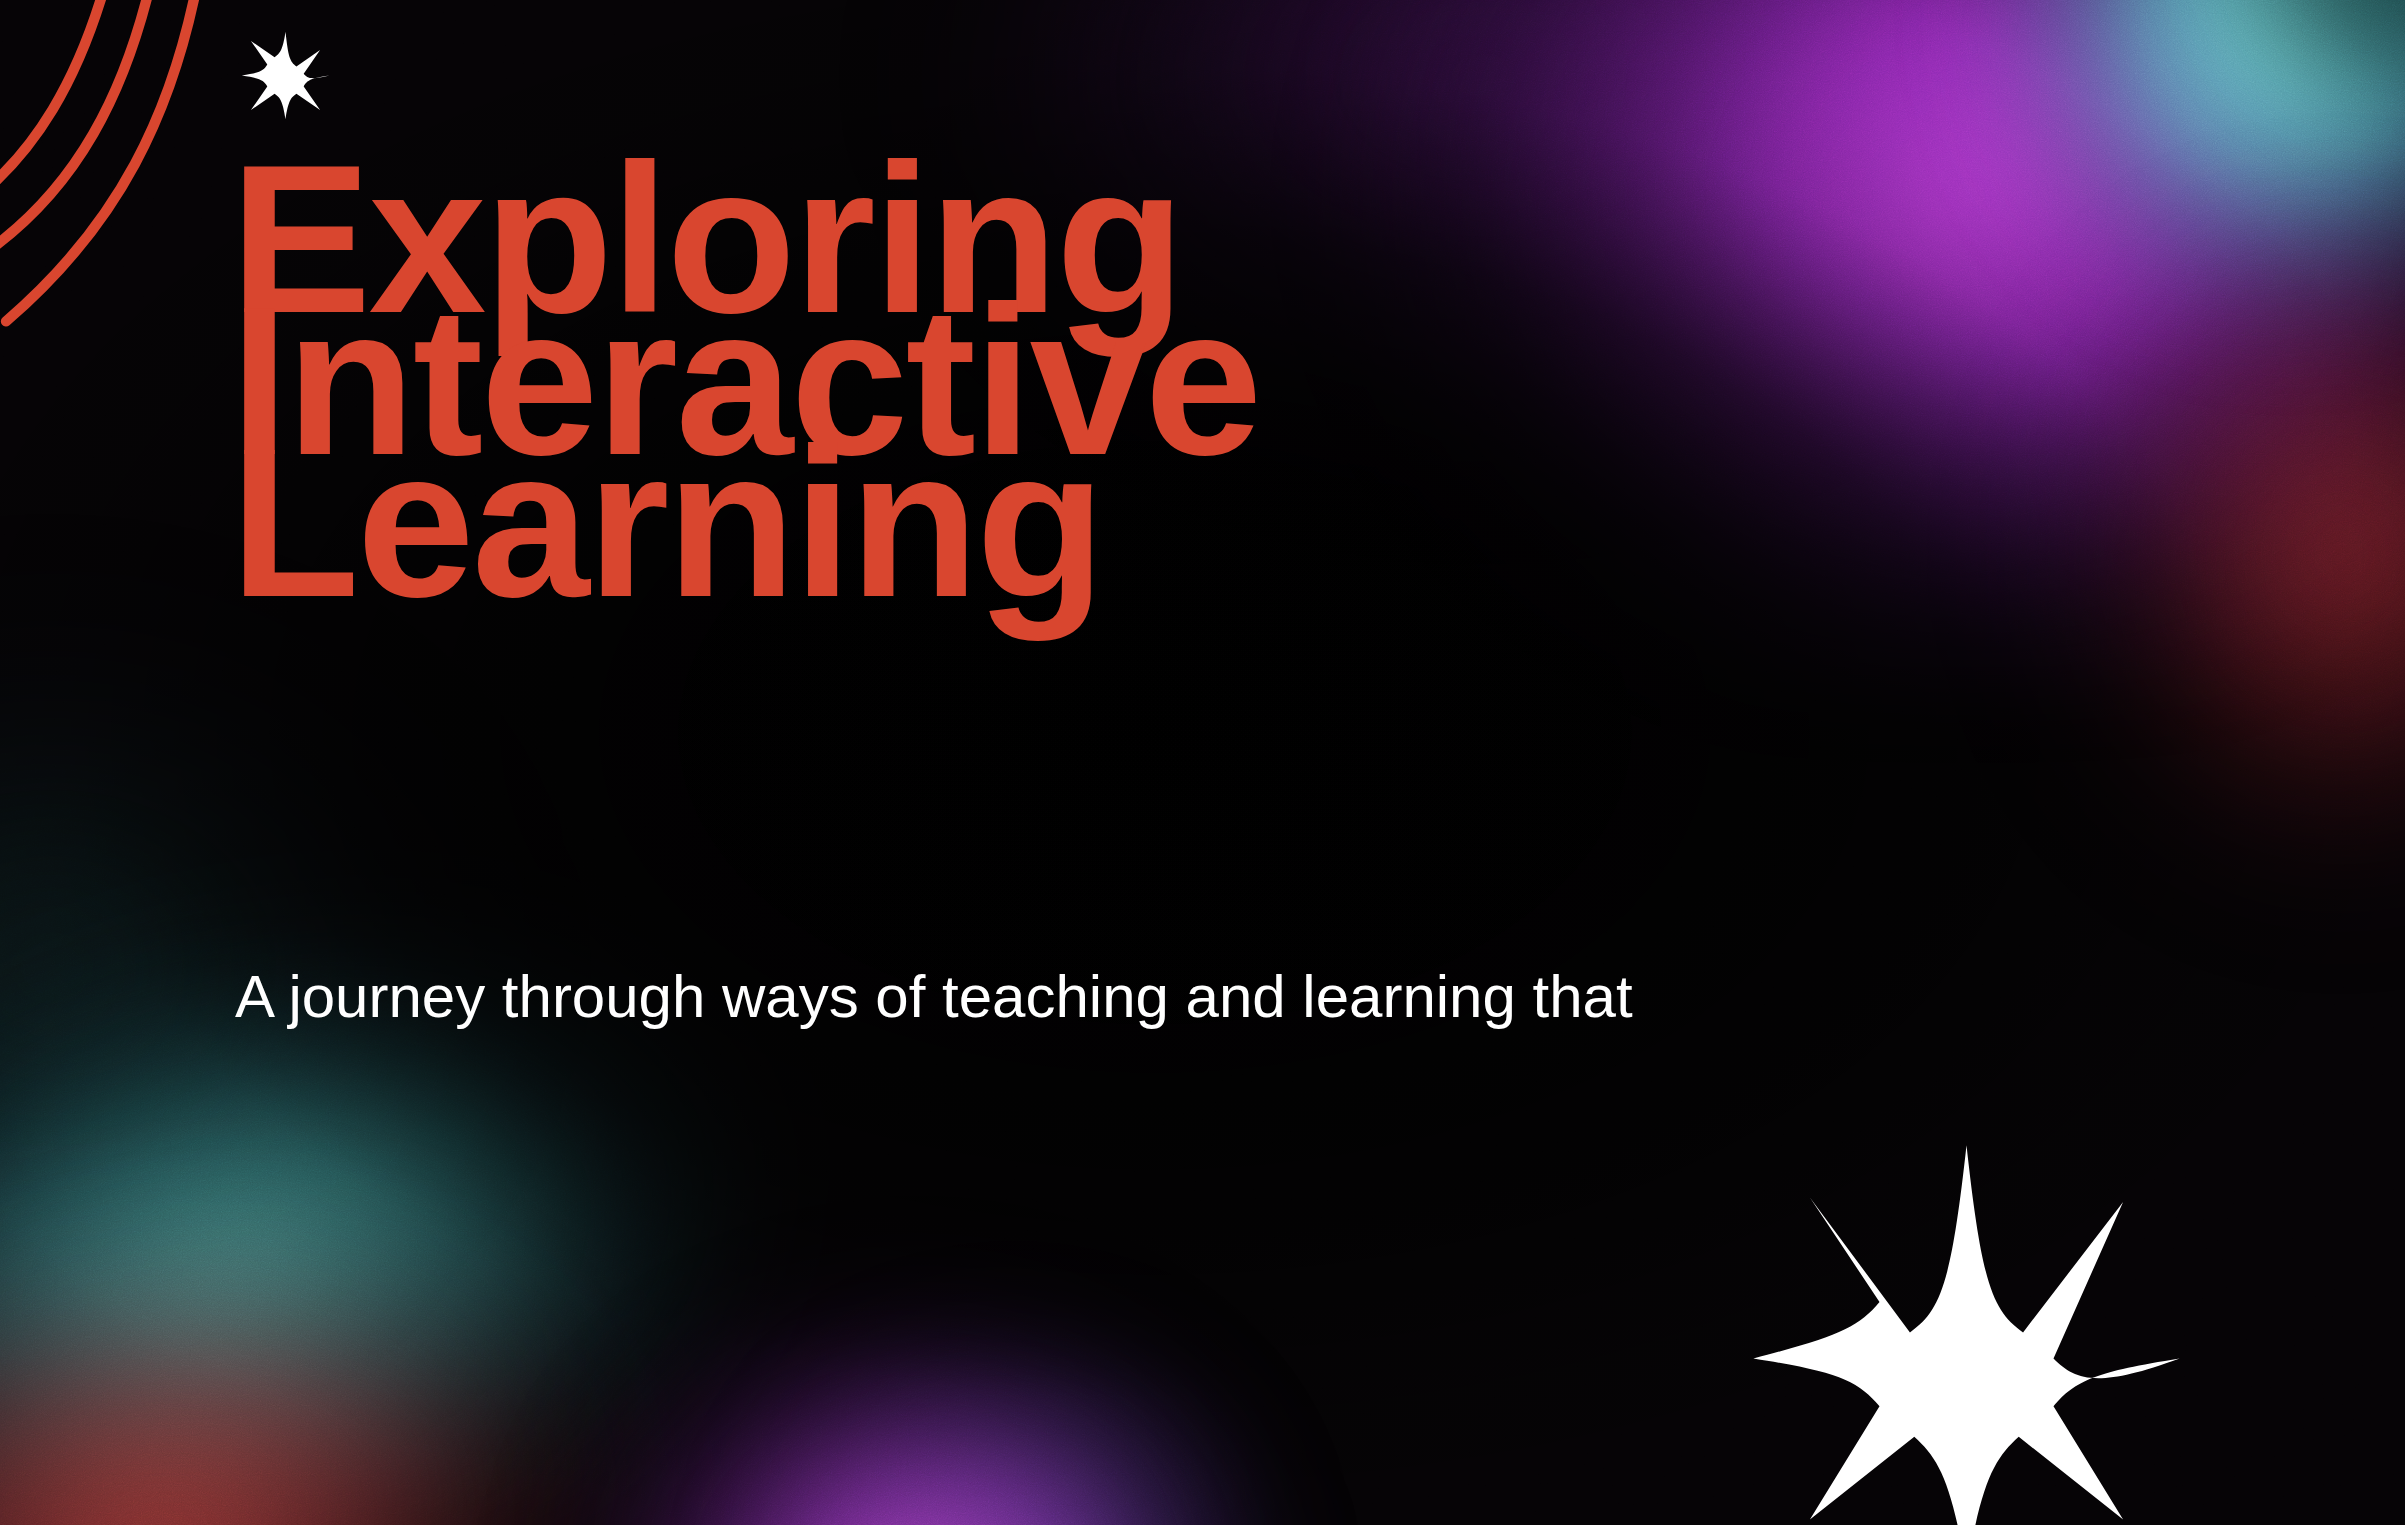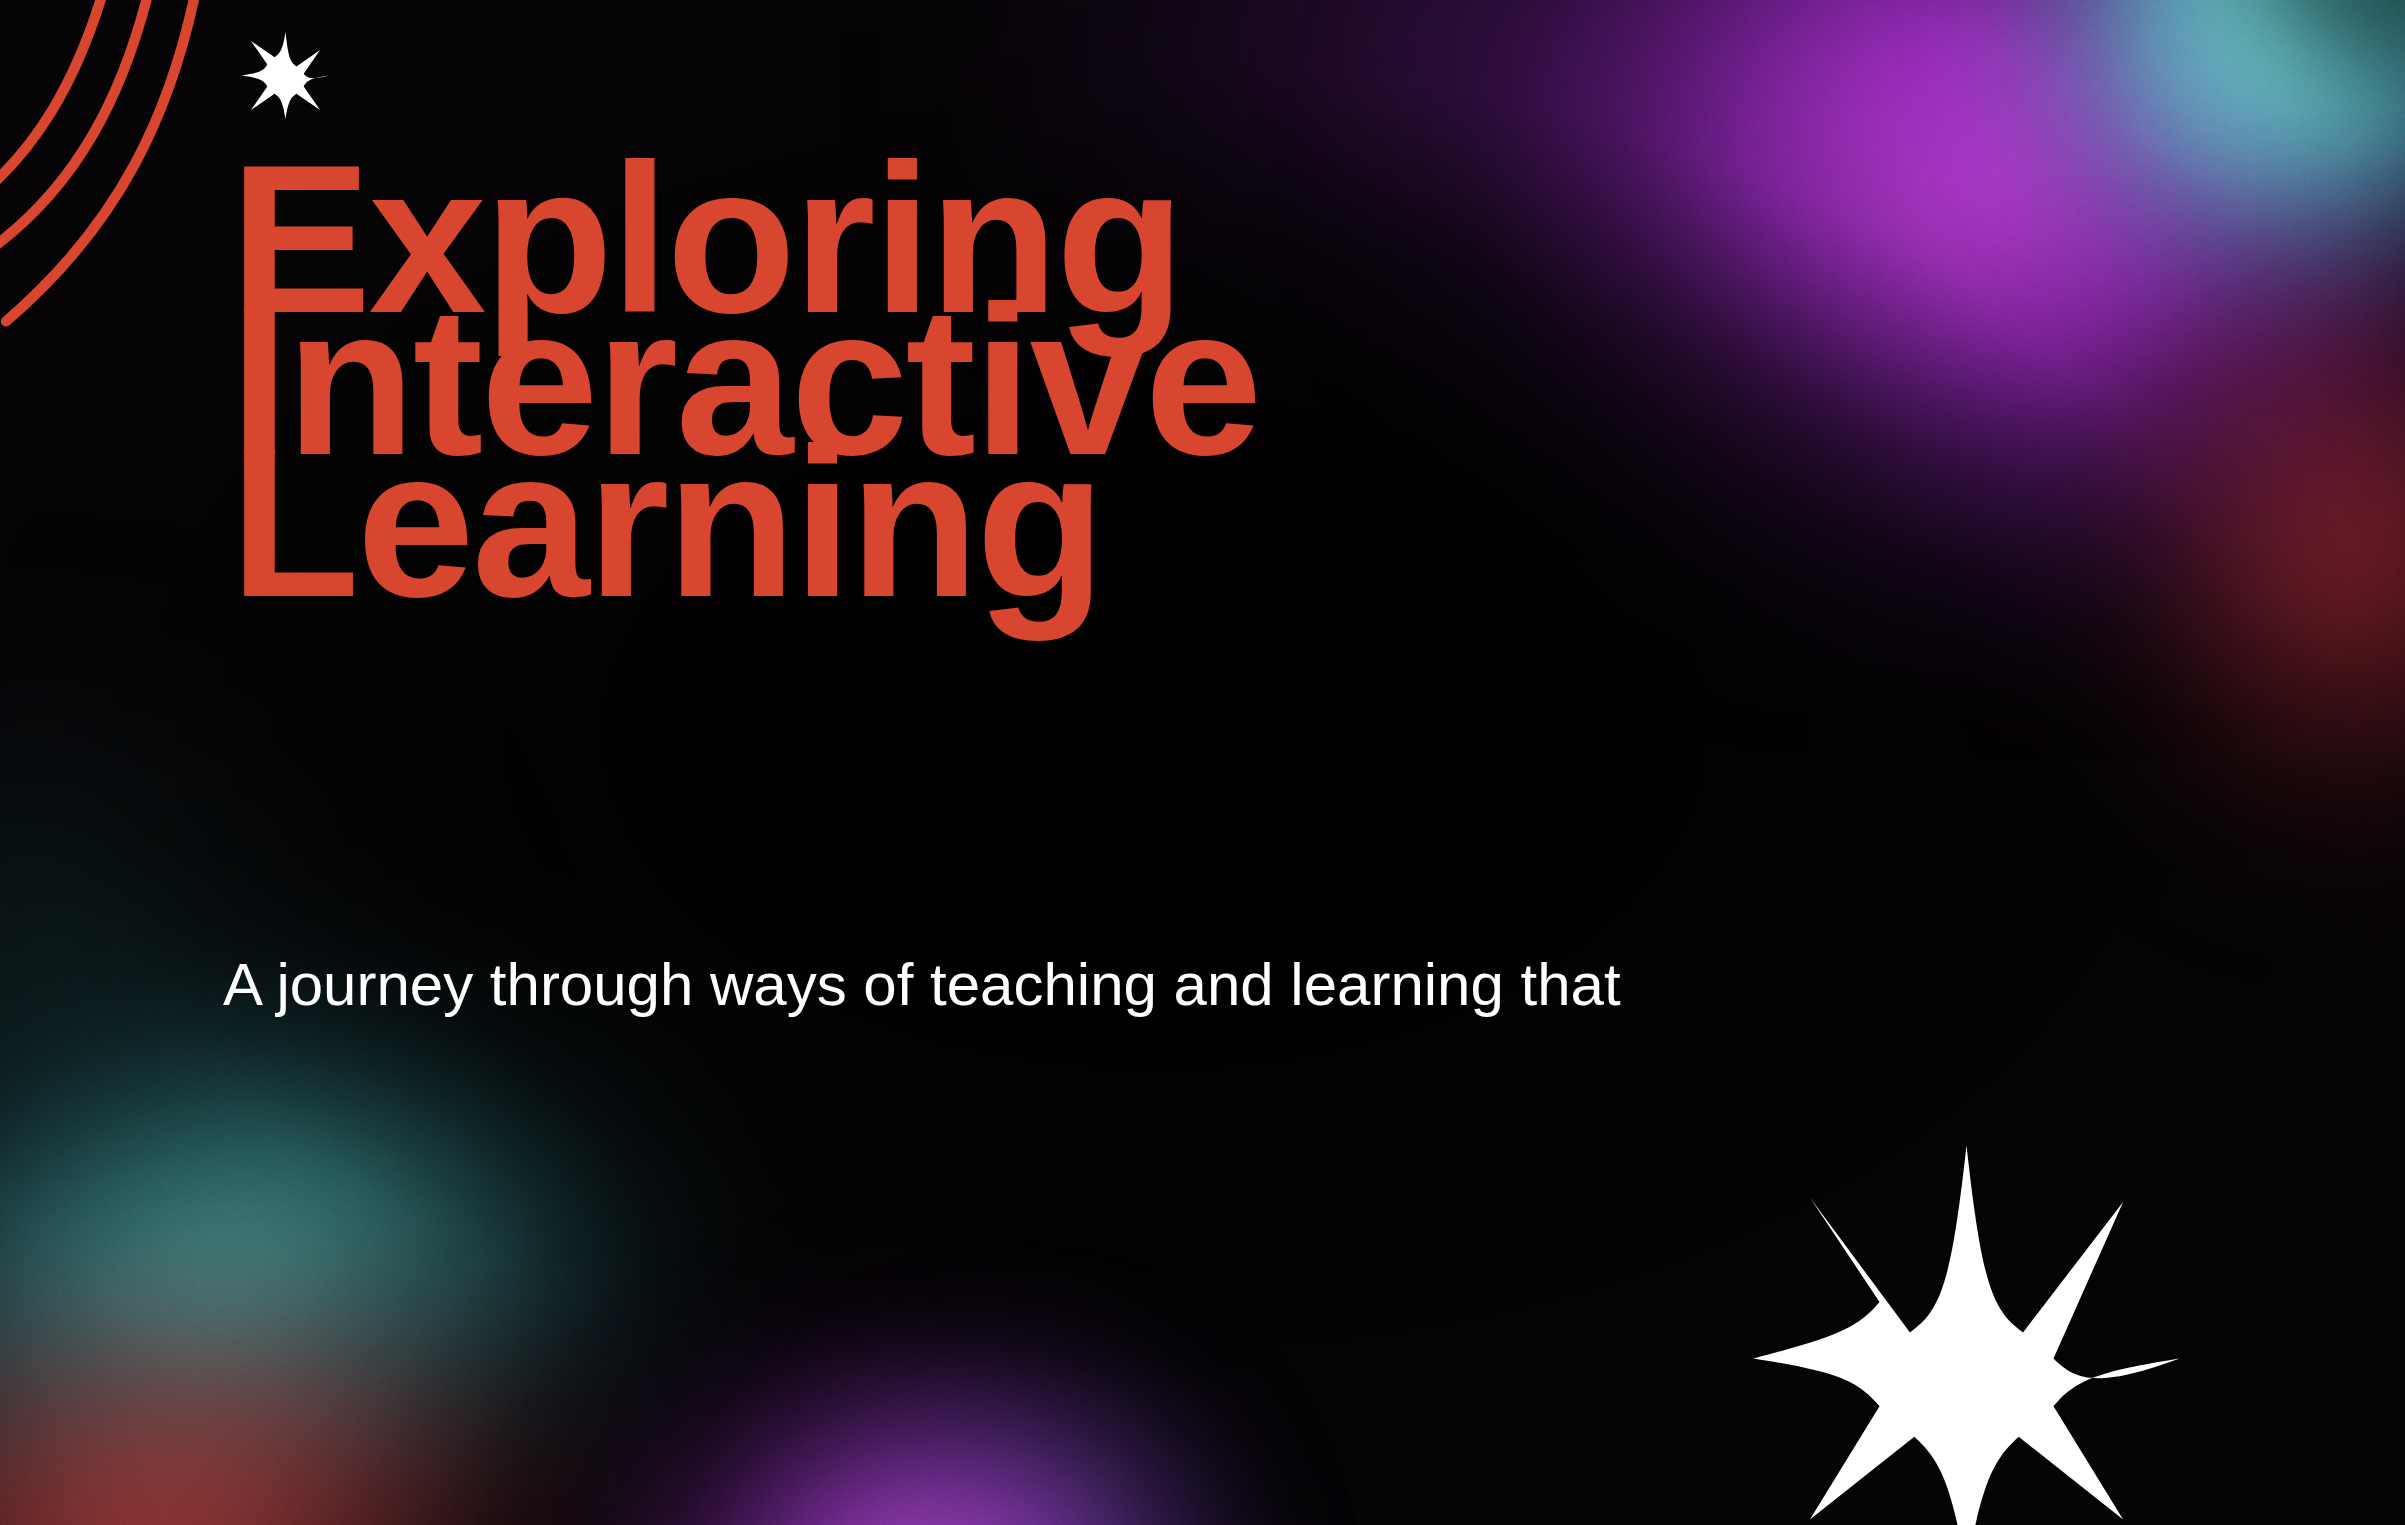--- a/index.html
+++ b/index.html
@@ -175,21 +175,21 @@
   .subtitle{
     position:absolute;
     left:223px;
     top:946px;
     width:1685px;
     color:#FFFFFF;
     font-weight:400;
     font-size:60px;
     line-height:78px;
     letter-spacing:0px;
-    margin:0;
+    margin:12px;
   }
   .subtitle .ln{display:block;}
 </style>
 </head>
 <body>
 
 <div id="slide">
 
   <div>
     <div class="glow glow-top-haze"></div>

